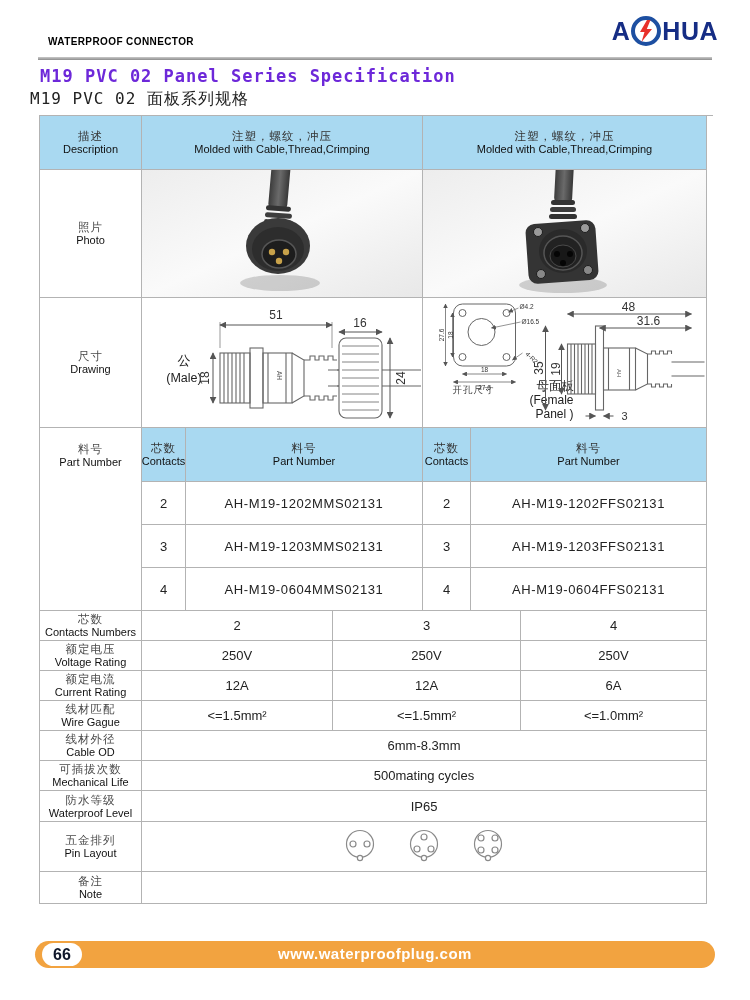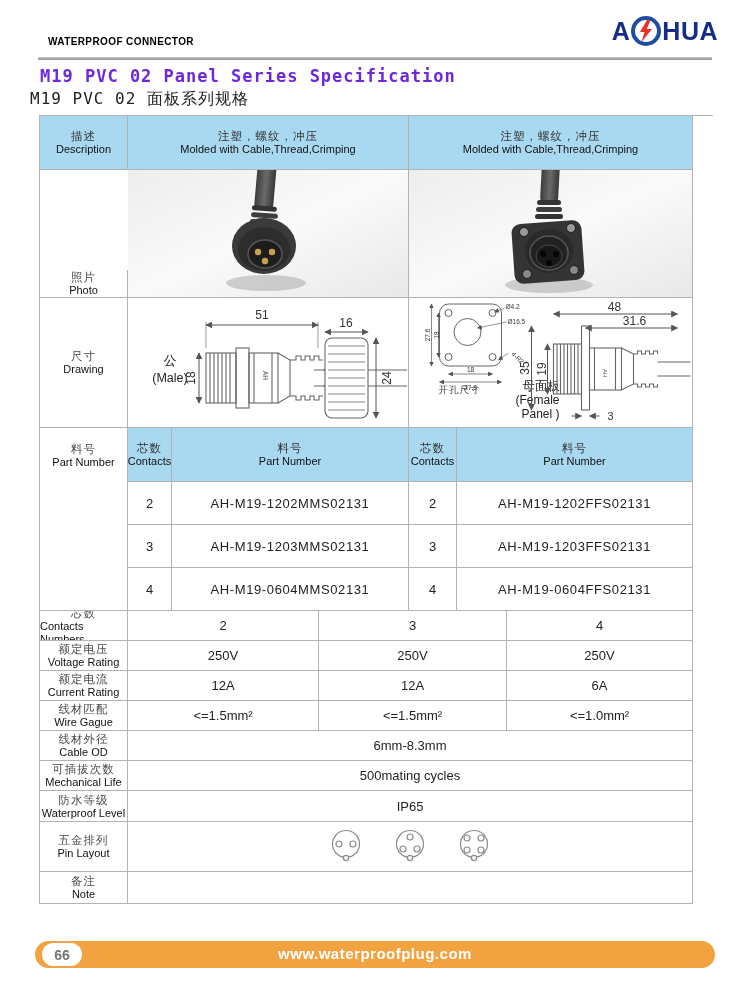--- a/index.html
+++ b/index.html
@@ -26,36 +26,36 @@
   .cell{border-right:1px solid #b3b3b3;border-bottom:1px solid #b3b3b3;box-sizing:border-box;
         display:flex;flex-direction:column;align-items:center;justify-content:center;
         overflow:hidden;background:#fff;}
   .blue{background:#a9d9f1;}
   .cn{font-size:11.5px;color:#4a4a4a;letter-spacing:1px;line-height:14px;}
   .en{font-size:11px;font-weight:normal;color:#111;line-height:13px;}
   .blue .cn{color:#333;}
   .val{font-size:13px;color:#222;}
   .pn{font-size:13px;color:#222;letter-spacing:.6px;}
 
-  .wl{width:88px;} .wa{width:281px;} .wb{width:284px;}
+  .wl{width:102px;} .wa{width:281px;} .wb{width:284px;}
   .wc1{width:44px;} .wp1{width:237px;} .wc2{width:48px;} .wp2{width:236px;}
   .w3a{width:191px;} .w3b{width:188px;} .w3c{width:186px;} .wfull{width:565px;}
-  .h-desc{height:54px;} .h-photo{height:128px;align-items:flex-end;} .h-draw{height:130px;}
+  .h-desc{height:54px;} .h-photo{height:128px;} .h-draw{height:130px;}
   .h-pnh{height:54px;} .h-pnr{height:43px;} .h-spec{height:30px;}
   .h-wp{height:31px;} .h-pin{height:50px;} .h-note{height:32px;}
 
   .fill{width:100%;height:100%;display:block;}
   .pins{flex-direction:row;gap:28px;}
 
   
   .footer-bar{position:absolute;left:35px;top:941px;width:680px;height:27px;
         background:#f2a340;border-radius:14px;}
   .page-badge{position:absolute;left:7px;top:2px;width:40px;height:23px;background:#fff;
         border-radius:12px;display:flex;align-items:center;justify-content:center;
-        font-size:14px;font-weight:bold;color:#737373;}
+        font-size:16px;font-weight:bold;color:#0f172a;}
   .footer-url{position:absolute;left:0;right:0;top:4px;text-align:center;color:#fff;
         font-weight:bold;font-size:15px;letter-spacing:.5px;}
 
   svg text{font-family:"Liberation Sans",sans-serif;}
 </style>
 </head>
 <body>
 
 <div class="page">
 

